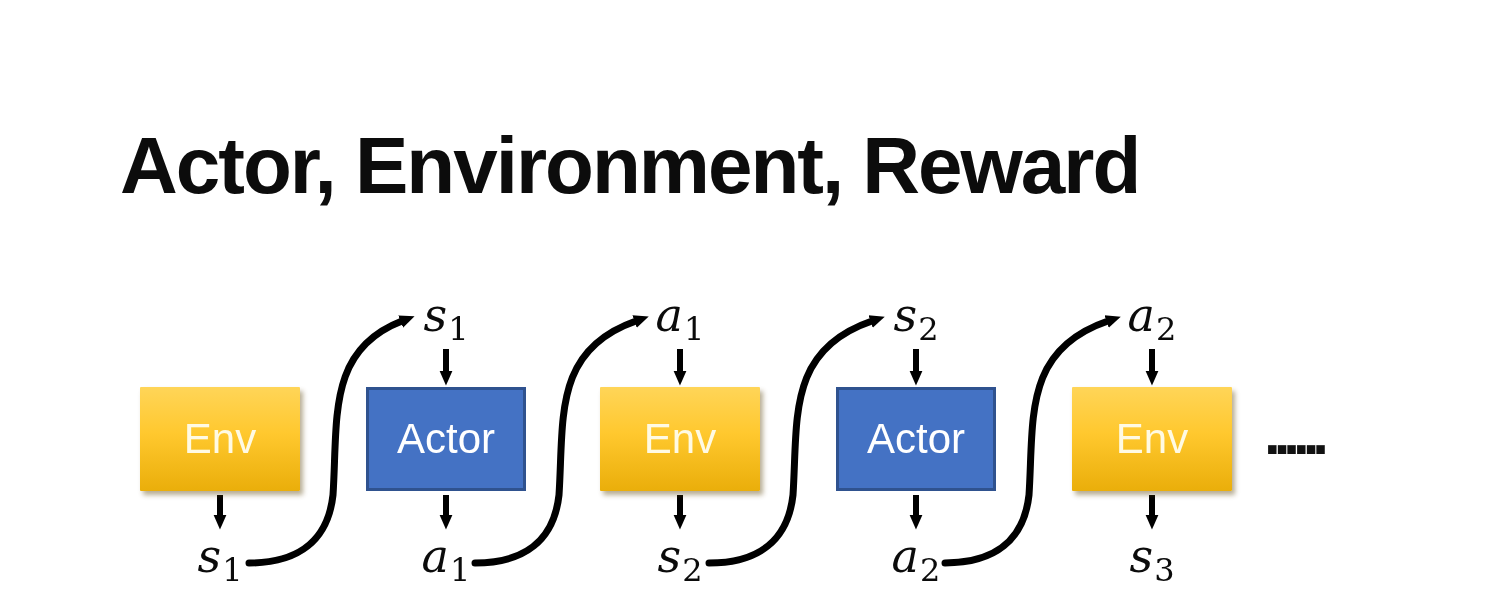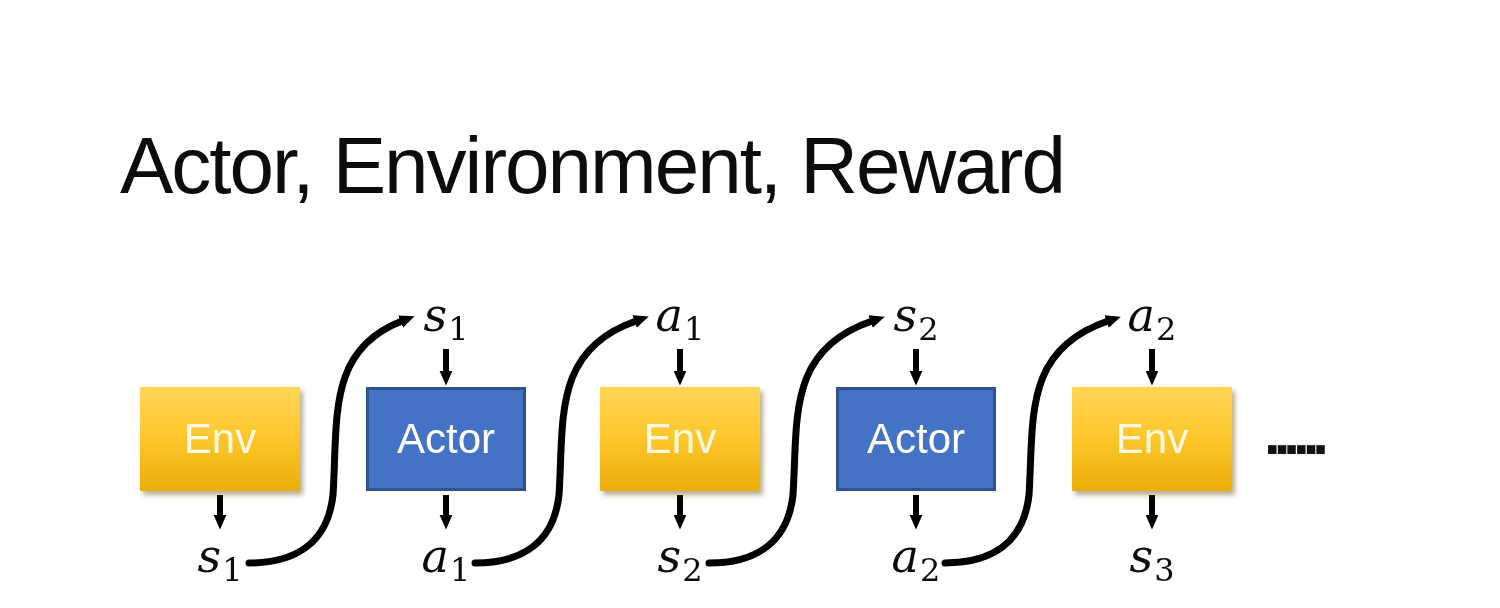--- a/index.html
+++ b/index.html
@@ -2,21 +2,21 @@
 <html style="--title-color: #0C0C0C; --env-gradient-top: #FFD558; --env-gradient-bottom: #EAAE0A; --env-text: #FFFAE3; --actor-fill: #4472C4; --actor-border: #2F528F; --actor-text: #FFFFFF; --arrow-color: #000000;"><head>
 <meta charset="utf-8">
 <style>
   html,body{margin:0;padding:0;background:#ffffff;}
   .canvas{
     position:relative;width:1500px;height:608px;background:#ffffff;overflow:hidden;
     font-family:"Liberation Sans",sans-serif;
   }
   .slide-title{
     position:absolute;left:120px;top:120px;
-    font-size:80px;font-weight:400;letter-spacing:-2px;line-height:92px;
+    font-size:80px;font-weight:700;letter-spacing:-2px;line-height:92px;
     color:var(--title-color,#0c0c0c);white-space:nowrap;
   }
   .box{
     position:absolute;top:387px;width:160px;height:104px;box-sizing:border-box;
     display:flex;align-items:center;justify-content:center;
     font-size:42px;line-height:42px;
   }
   .box.env{
     background:linear-gradient(180deg,var(--env-gradient-top,#FFD558) 0%,#FFC82E 45%,var(--env-gradient-bottom,#EAAE0A) 100%);
     color:var(--env-text,#FFFAE3);

